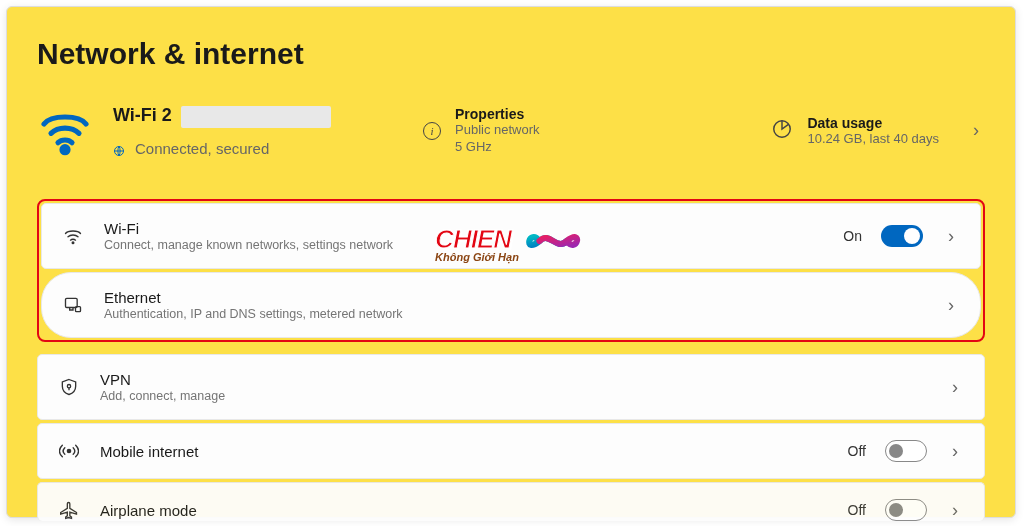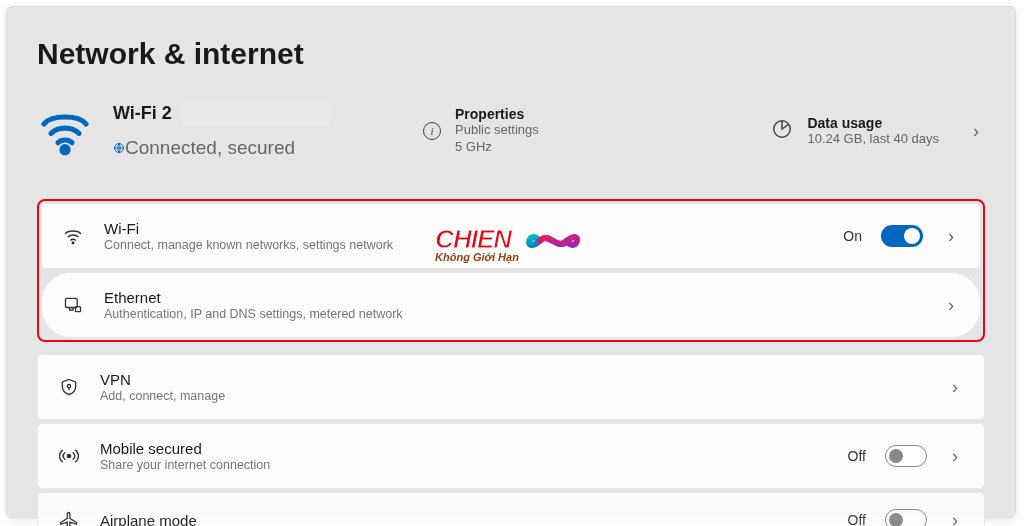--- a/index.html
+++ b/index.html
@@ -16,21 +16,21 @@
     }
     .container {
       border: 1px solid #ddd;
       border-radius: 6px;
       margin: 6px;
       width: 1010px;
       height: 512px;
       padding: 30px 30px 0 30px;
       box-shadow: 0 2px 8px rgba(0,0,0,0.1);
       position: relative;
-      background: #e5e5e5;
+      background: #fde047;
     }
     .page-title {
       font-size: 30px;
       font-weight: 600;
       color: #1a1a1a;
       margin-bottom: 32px;
     }
     .status-row {
       display: flex;
       align-items: center;
@@ -50,25 +50,25 @@
       display: flex;
       align-items: center;
     }
     .net-info .net-name {
       font-size: 18px;
       font-weight: 600;
       color: #1a1a1a;
       margin-bottom: 12px;
     }
     .net-info .net-status {
-      font-size: 19px;
+      font-size: 15px;
       color: #666;
       display: flex;
-      align-items: center;
-      gap: 0;
+      align-items: flex-end;
+      gap: 10px;
     }
     .status-mini-icon {
       width: 12px;
       height: 12px;
     }
     .blur-patch {
       display: inline-block;
       width: 150px;
       height: 22px;
       background: #e8e8e8;
@@ -264,21 +264,21 @@
           <span>Connected, secured</span>
         </div>
       </div>
     </div>
 
     <div class="mid-section">
       <div class="info-block">
         <div class="info-icon">i</div>
         <div class="info-text">
           <div class="info-title">Properties</div>
-          <div>Public settings</div>
+          <div>Public network</div>
           <div>5 GHz</div>
         </div>
       </div>
     </div>
 
     <div class="right-section">
       <div class="info-block">
         <div class="pie-icon">
           <svg viewBox="0 0 24 24" fill="none" stroke="#444" stroke-width="1.6">
             <circle cx="12" cy="12" r="9"></circle>
@@ -354,22 +354,21 @@
     <div class="card-icon">
       <svg viewBox="0 0 24 24" fill="none" stroke="#333" stroke-width="1.6" stroke-linecap="round">
         <circle cx="12" cy="12" r="2" fill="#333"></circle>
         <path d="M7 16 C4 13, 4 11, 7 8"></path>
         <path d="M17 16 C20 13, 20 11, 17 8"></path>
         <path d="M4 19 C-1 14, -1 10, 4 5"></path>
         <path d="M20 19 C25 14, 25 10, 20 5"></path>
       </svg>
     </div>
     <div class="card-body">
-      <div class="card-title">Mobile secured</div>
-      <div class="card-desc">Share your internet connection</div>
+      <div class="card-title">Mobile internet</div>
     </div>
     <div class="card-trail">
       <span class="toggle-label">Off</span>
       <span class="toggle off"></span>
       <span class="chev">›</span>
     </div>
   </div>
 
   <div class="settings-card cut-off" style="padding-bottom:0;border-bottom:none;">
     <div class="card-icon">

